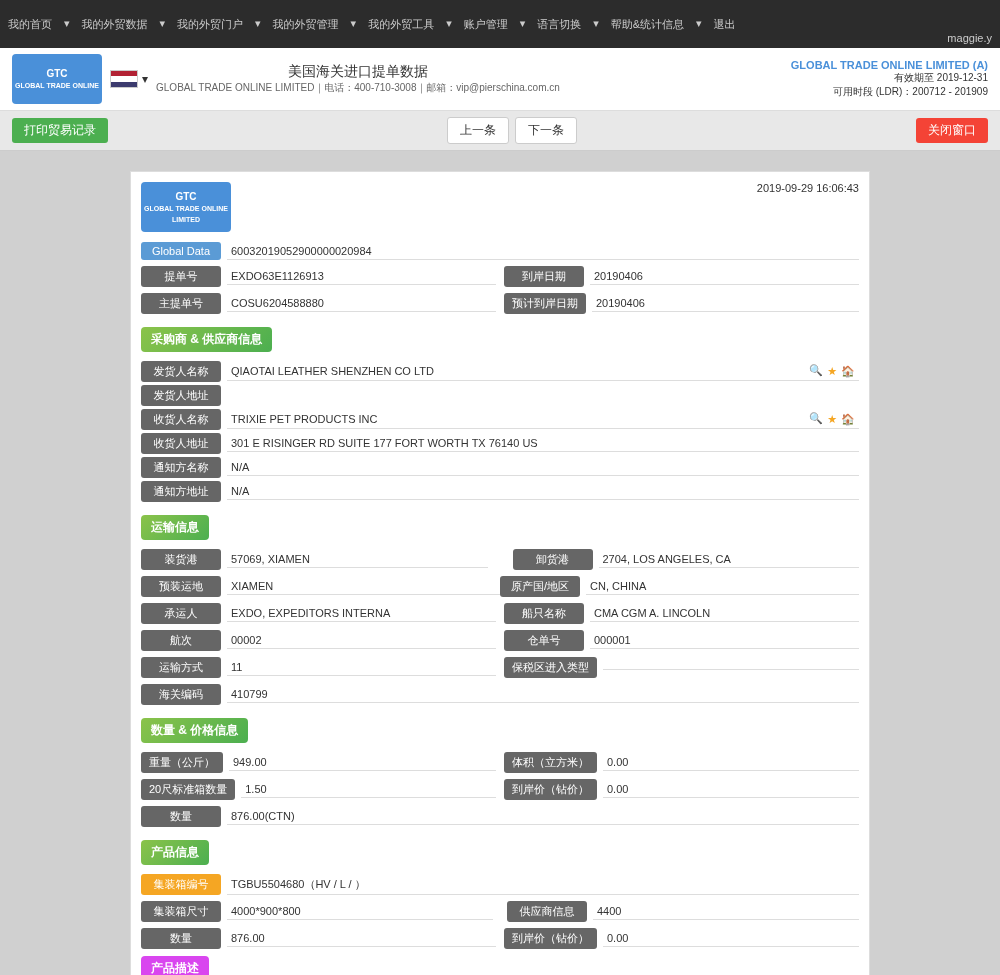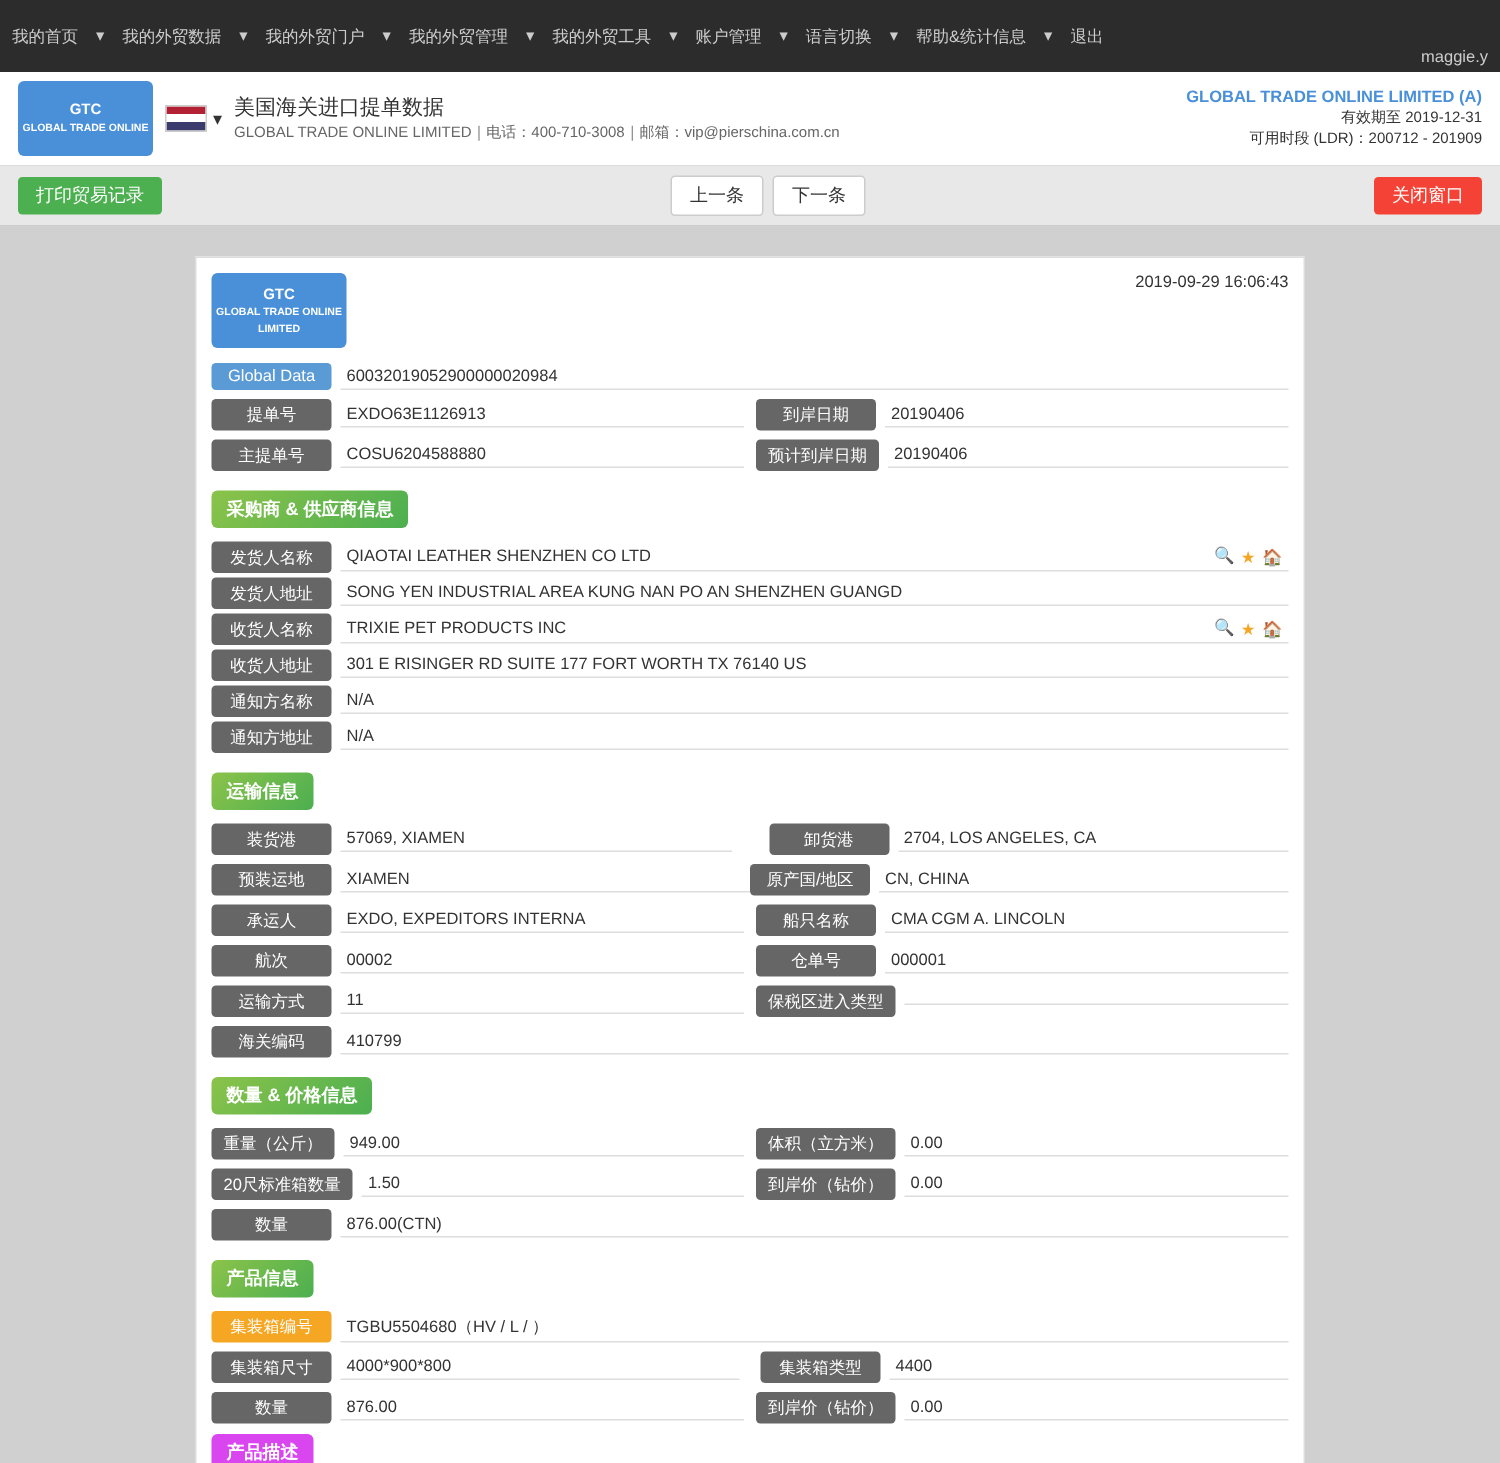--- a/index.html
+++ b/index.html
@@ -9,21 +9,21 @@
     .top-nav { background: #2c2c2c; color: #ccc; display: flex; align-items: center; justify-content: space-between; padding: 4px 8px; font-size: 11px; }
     .top-nav-left { display: flex; gap: 12px; }
     .top-nav-item { color: #ccc; cursor: pointer; }
     .top-nav-right { color: #ccc; margin-top: 28px; }
     
     
     .header { background: #fff; display: flex; align-items: center; justify-content: space-between; padding: 6px 12px; border-bottom: 1px solid #ddd; }
     .header-left { display: flex; align-items: center; gap: 8px; }
     .flag-box { display: flex; align-items: center; gap: 4px; }
     .flag { width: 28px; height: 18px; background: linear-gradient(#B22234 0%, #B22234 33%, #fff 33%, #fff 66%, #3C3B6E 66%); border: 1px solid #ccc; }
-    .header-title { font-size: 14px; color: #333; }
+    .header-title { font-size: 14px; color: #333; text-align: center; }
     .header-sub { font-size: 10px; color: #666; }
     .header-right { text-align: right; }
     .header-right .company { color: #4a90d9; font-weight: bold; font-size: 11px; }
     .header-right .expiry { font-size: 10px; color: #333; }
     
     
     .toolbar { background: #e8e8e8; display: flex; align-items: center; justify-content: space-between; padding: 6px 12px; border-bottom: 1px solid #ccc; }
     .btn-print { background: #4caf50; color: #fff; border: none; padding: 4px 12px; border-radius: 3px; cursor: pointer; font-size: 12px; }
     .btn-nav { background: #fff; border: 1px solid #ccc; padding: 4px 12px; border-radius: 3px; cursor: pointer; font-size: 12px; color: #333; }
     .btn-close { background: #f44336; color: #fff; border: none; padding: 4px 12px; border-radius: 3px; cursor: pointer; font-size: 12px; }
@@ -176,21 +176,20 @@
         <div class="row-icons">
           <span class="icon-search">🔍</span>
           <span class="icon-star">★</span>
           <span class="icon-home">🏠</span>
         </div>
       </div>
     </div>
     
     <div class="info-row">
       <div class="label-cell">发货人地址</div>
-      <div class="value-cell">SONG YEN INDUSTRIAL AREA KUNG NAN PO AN SHENZHEN GUANGD</div>
     </div>
     
     <div class="info-row">
       <div class="label-cell">收货人名称</div>
       <div class="value-with-icons">
         <span>TRIXIE PET PRODUCTS INC</span>
         <div class="row-icons">
           <span class="icon-search">🔍</span>
           <span class="icon-star">★</span>
           <span class="icon-home">🏠</span>
@@ -316,21 +315,21 @@
       <div class="container-badge">集装箱编号</div>
       <div class="value-cell">TGBU5504680（HV / L / ）</div>
     </div>
     
     <div style="display:flex; gap:14px;">
       <div class="info-row" style="flex:1;">
         <div class="label-cell">集装箱尺寸</div>
         <div class="value-cell">4000*900*800</div>
       </div>
       <div class="info-row" style="flex:1;">
-        <div class="label-cell">集装箱类型</div>
+        <div class="label-cell">供应商信息</div>
         <div class="value-cell">4400</div>
       </div>
     </div>
     
     <div style="display:flex; gap:8px;">
       <div class="info-row" style="flex:1;">
         <div class="label-cell">数量</div>
         <div class="value-cell">876.00</div>
       </div>
       <div class="info-row" style="flex:1;">

